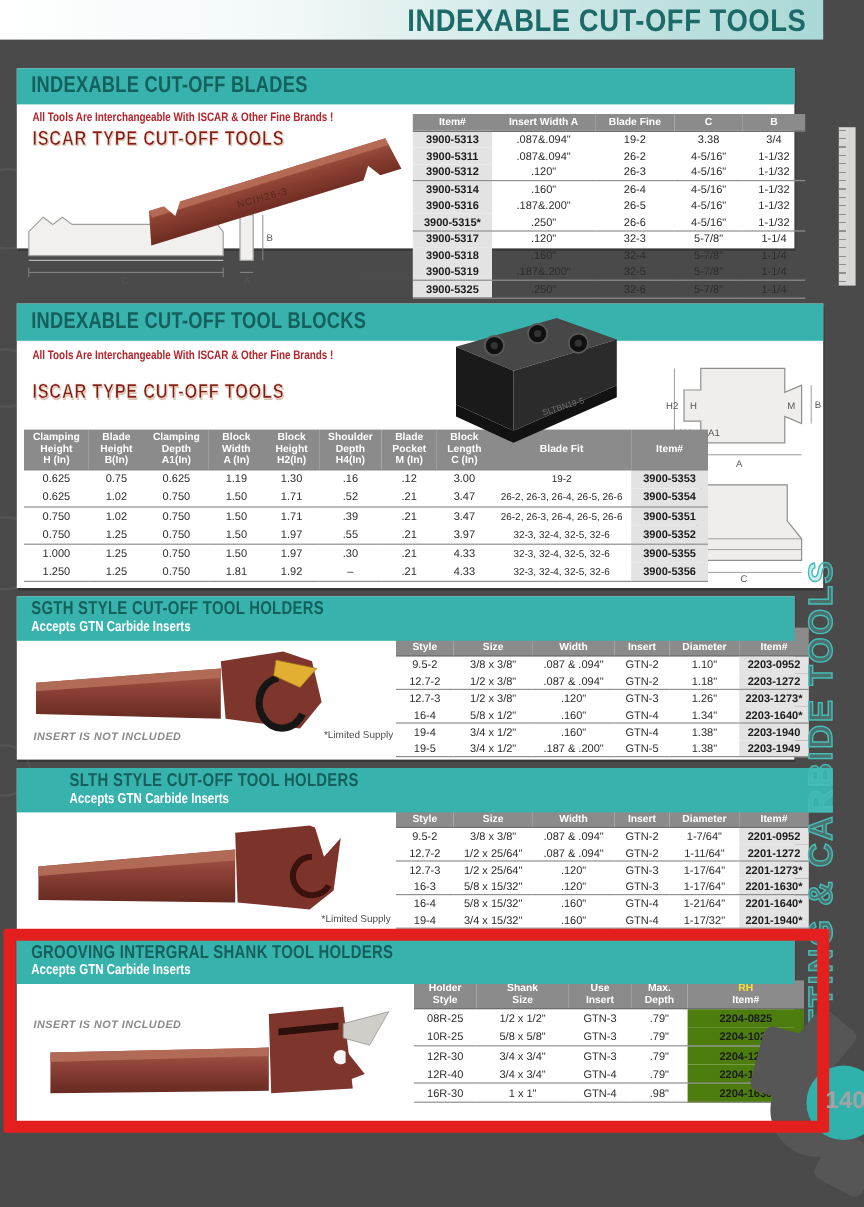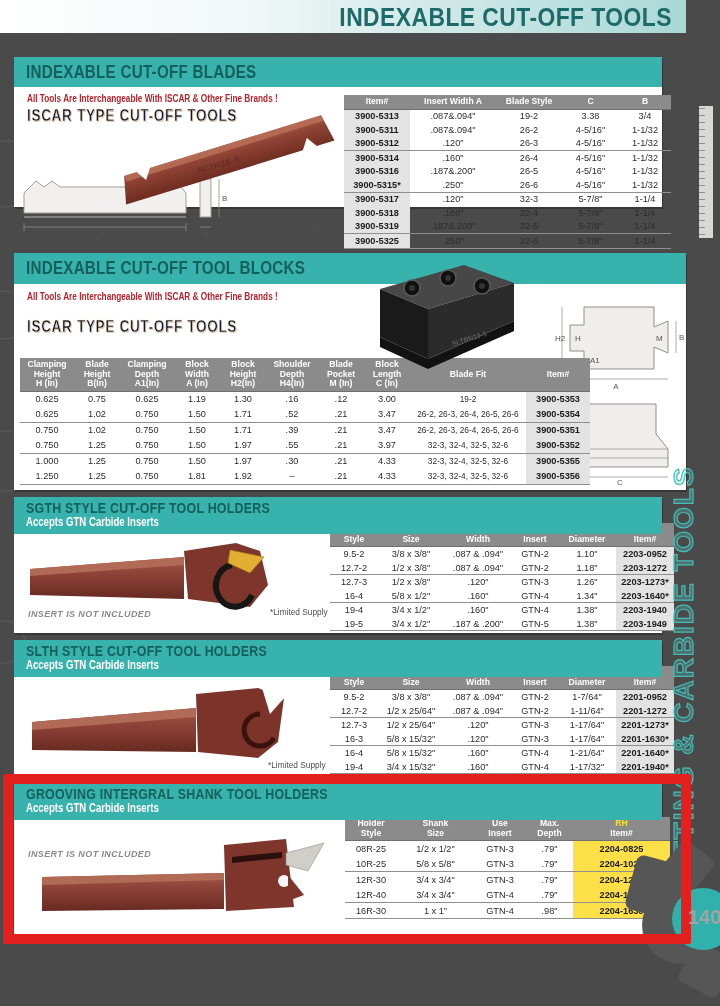--- a/index.html
+++ b/index.html
@@ -30,21 +30,21 @@
   .ruler .ticks{position:absolute;left:0;top:2px;width:6px;height:128px;
     background:repeating-linear-gradient(to bottom,#8f8f8d 0 1px,transparent 1px 7px);}
 
   
   .panel{background:#ffffff;box-shadow:1px 2px 0 rgba(0,0,0,.25);}
   .band{position:absolute;left:0;top:0;width:100%;background:#38b2ac;z-index:1;}
   .band .t1l{display:block;margin:4px 0 0 12px;font-size:19px;font-weight:800;color:#15605d;letter-spacing:.3px;}
   .band .t2l{display:block;margin:3px 0 0 12px;font-size:15.5px;font-weight:800;color:#15605d;letter-spacing:.3px;line-height:1.05;}
   .band .sub{display:block;margin:0 0 0 12px;font-size:12px;font-weight:800;color:#ffffff;line-height:1.1;}
   .note-red{position:absolute;font-size:10.3px;font-weight:700;color:#b5242c;white-space:nowrap;}
-  .brand{position:absolute;font-size:17px;font-weight:800;color:#0f172a;letter-spacing:.8px;
+  .brand{position:absolute;font-size:17px;font-weight:800;color:#7f1d1d;letter-spacing:.8px;
     -webkit-text-stroke:.5px #ffe9cf;text-shadow:1px 1px 0 rgba(140,60,10,.30);white-space:nowrap;}
   .insert-note{position:absolute;font-size:9px;font-style:italic;font-weight:600;color:#8a8a8a;letter-spacing:.4px;white-space:nowrap;}
   .limited{position:absolute;font-size:8.3px;color:#4d4d4d;white-space:nowrap;}
 
   
   table.tbl{position:absolute;border-collapse:collapse;table-layout:fixed;background:transparent;}
   .tbl th{background:#8b8b8b;color:#ffffff;font-size:8.6px;font-weight:700;line-height:1.12;
     padding:2px 1px;text-align:center;vertical-align:middle;border-bottom:1.5px solid #6f6f6f;}
   .tbl th .rh{color:#f3e23b;}
   .tbl td{font-size:9.2px;color:#2c2c2c;text-align:center;vertical-align:middle;padding:1px 1px;height:11.5px;white-space:nowrap;}
@@ -82,21 +82,21 @@
   .t3 th:nth-child(6),.t3 td:nth-child(6),.t4 th:nth-child(6),.t4 td:nth-child(6){width:56px;}
   .t3 td:last-child,.t4 td:last-child{background:#e3e3e3;font-weight:700;color:#1b1b1b;}
 
   .t5{width:315px;}
   .t5 th:nth-child(1),.t5 td:nth-child(1){width:50px;}
   .t5 th:nth-child(2),.t5 td:nth-child(2){width:75px;}
   .t5 th:nth-child(3),.t5 td:nth-child(3){width:50px;}
   .t5 th:nth-child(4),.t5 td:nth-child(4){width:45px;}
   .t5 th:nth-child(5),.t5 td:nth-child(5){width:95px;}
   .t5 td{height:13px;}
-  .t5 td:last-child{background:#fde047;font-weight:700;color:#1b1b1b;}
+  .t5 td:last-child{background:#4d7c0f;font-weight:700;color:#1b1b1b;}
 
   
   .side-text{left:668px;top:428px;width:44px;height:512px;
     writing-mode:vertical-rl;transform:rotate(180deg);
     font-size:28px;font-weight:600;letter-spacing:2px;text-align:center;
     color:rgba(87,199,193,.30);-webkit-text-stroke:1.2px #45bdb7;white-space:nowrap;z-index:3;}
   .page-circle{left:672px;top:888px;width:62px;height:62px;border-radius:50%;background:#31b1ab;z-index:30;}
   .page-num{left:688px;top:906px;font-size:20px;font-weight:800;color:#a3a3a3;z-index:45;}
   .red-box{left:3px;top:774px;width:668px;height:150px;border:10px solid #e4201f;border-radius:2px;z-index:40;background:transparent;}
 
@@ -161,21 +161,21 @@
     <line x1="180" y1="54" x2="191" y2="54" stroke="#8a8a88" stroke-width=".8"></line>
     <text x="183" y="64" class="dimlbl">A</text>
   </svg>
 
   <div class="limited" style="left:281px;top:166px;">*Limited Supply</div>
   <table class="tbl t1" style="left:330px;top:38px;">
       <thead>
         <tr>
           <th><span>Item#</span></th>
           <th><span>Insert Width A</span></th>
-          <th><span>Blade Style</span></th>
+          <th><span>Blade Fine</span></th>
           <th><span>C</span></th>
           <th><span>B</span></th>
         </tr>
       </thead>
       <tbody>
         <tr>
           <td>3900-5313</td>
           <td>.087&amp;.094"</td>
           <td>19-2</td>
           <td>3.38</td>
@@ -461,21 +461,21 @@
           <td>.187 &amp; .200"</td>
           <td>GTN-5</td>
           <td>1.38"</td>
           <td>2203-1949</td>
         </tr>
       </tbody>
     </table>
 </div>
 
 <div class="abs panel" style="left:14px;top:640px;width:648px;height:135px;">
-  <div class="band" style="height:37px;">
+  <div class="band" style="height:37px;padding-left:32px;">
     <span class="t2l cond">SLTH STYLE CUT-OFF TOOL HOLDERS</span>
     <span class="sub cond">Accepts GTN Carbide Inserts</span>
   </div>
   <svg class="abs" style="left:10px;top:38px;" width="296" height="96" viewBox="0 0 296 96">
     <polygon points="8,44 172,30 172,74 8,72" fill="url(#shankGrad)"></polygon>
     <polygon points="8,44 172,30 172,39 8,52" fill="#b06a56"></polygon>
     <polygon points="172,16 234,10 260,20 254,64 234,80 174,74" fill="#7c332a"></polygon>
     <polygon points="238,10 262,18 246,36" fill="#ffffff"></polygon>
     <path d="M236,36 a16,16 0 1 0 14,24" stroke="#3a120d" stroke-width="5" fill="none"></path>
   </svg>

